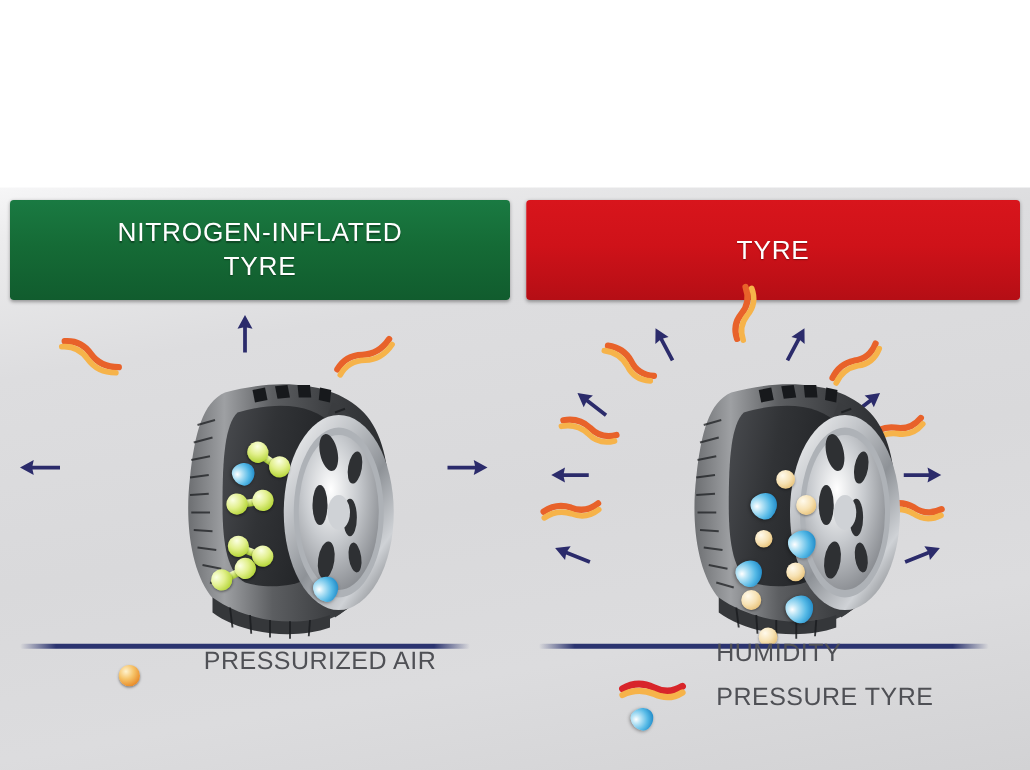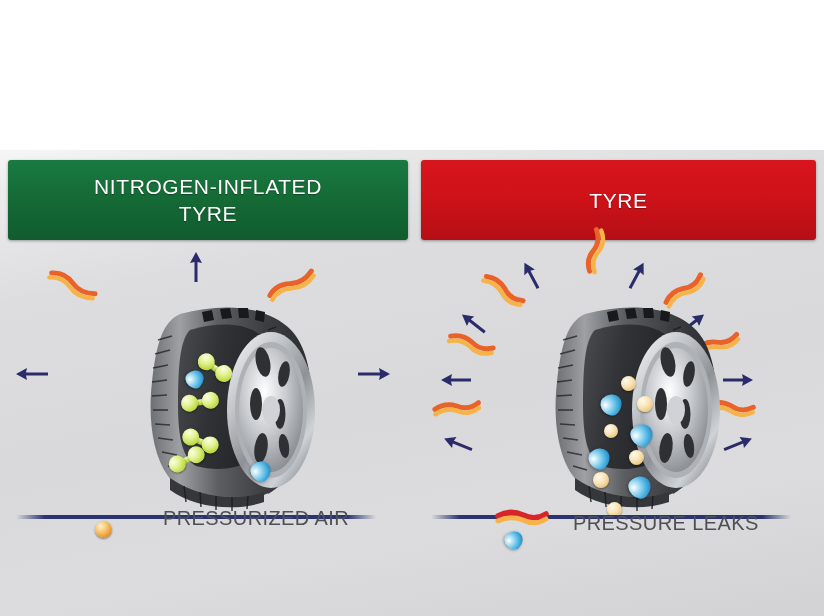--- a/index.html
+++ b/index.html
@@ -142,21 +142,21 @@
   
   .arrow { position: absolute; }
   .arrow svg { display: block; overflow: visible; }
 
   
   .leak { position: absolute; }
   .leak svg { display: block; overflow: visible; }
 
   
   .legend { position: absolute; }
-  #legend-left  { left: 85px;  top: 501px; width: 330px; }
+  #legend-left  { left: 85px;  top: 512px; width: 330px; }
   #legend-right { left: 495px; top: 506px; width: 325px; }
 
   .legend-row {
     position: relative;
     height: 35px;
     display: flex;
     align-items: center;
   }
   .legend-label {
     position: absolute;
@@ -535,30 +535,33 @@
                     box-shadow:0 1px 2px rgba(0,0,0,0.45);"></div>
       </div>
       <div class="legend-label">PRESSURIZED AIR</div>
     </div>
 
 
   </div>
 
   <div class="legend" id="legend-right">
 
+    <div class="legend-row">
+      <div class="legend-label">HUMIDITY</div>
+    </div>
 
 
     <div class="legend-row">
       <div class="legend-icon">
         <svg width="54" height="22" viewBox="0 0 54 22" style="position:absolute; left:0; top:2px;">
           <path d="M3 8 Q15 1 28 7 Q40 13 51 6" stroke="#d8252a" stroke-width="5.5" fill="none" stroke-linecap="round"></path>
           <path d="M3 13 Q15 7 28 12 Q40 18 51 11" stroke="#f6b34a" stroke-width="5" fill="none" stroke-linecap="round"></path>
         </svg>
       </div>
-      <div class="legend-label">PRESSURE LEAKS</div>
+      <div class="legend-label">PRESSURE TYRE</div>
     </div>
 
     <div class="legend-row" style="height:14px;">
       <div class="legend-icon">
         <div class="droplet" style="left:10px; top:0px; width:18px; height:18px;"></div>
       </div>
     </div>
 
   </div>
 

